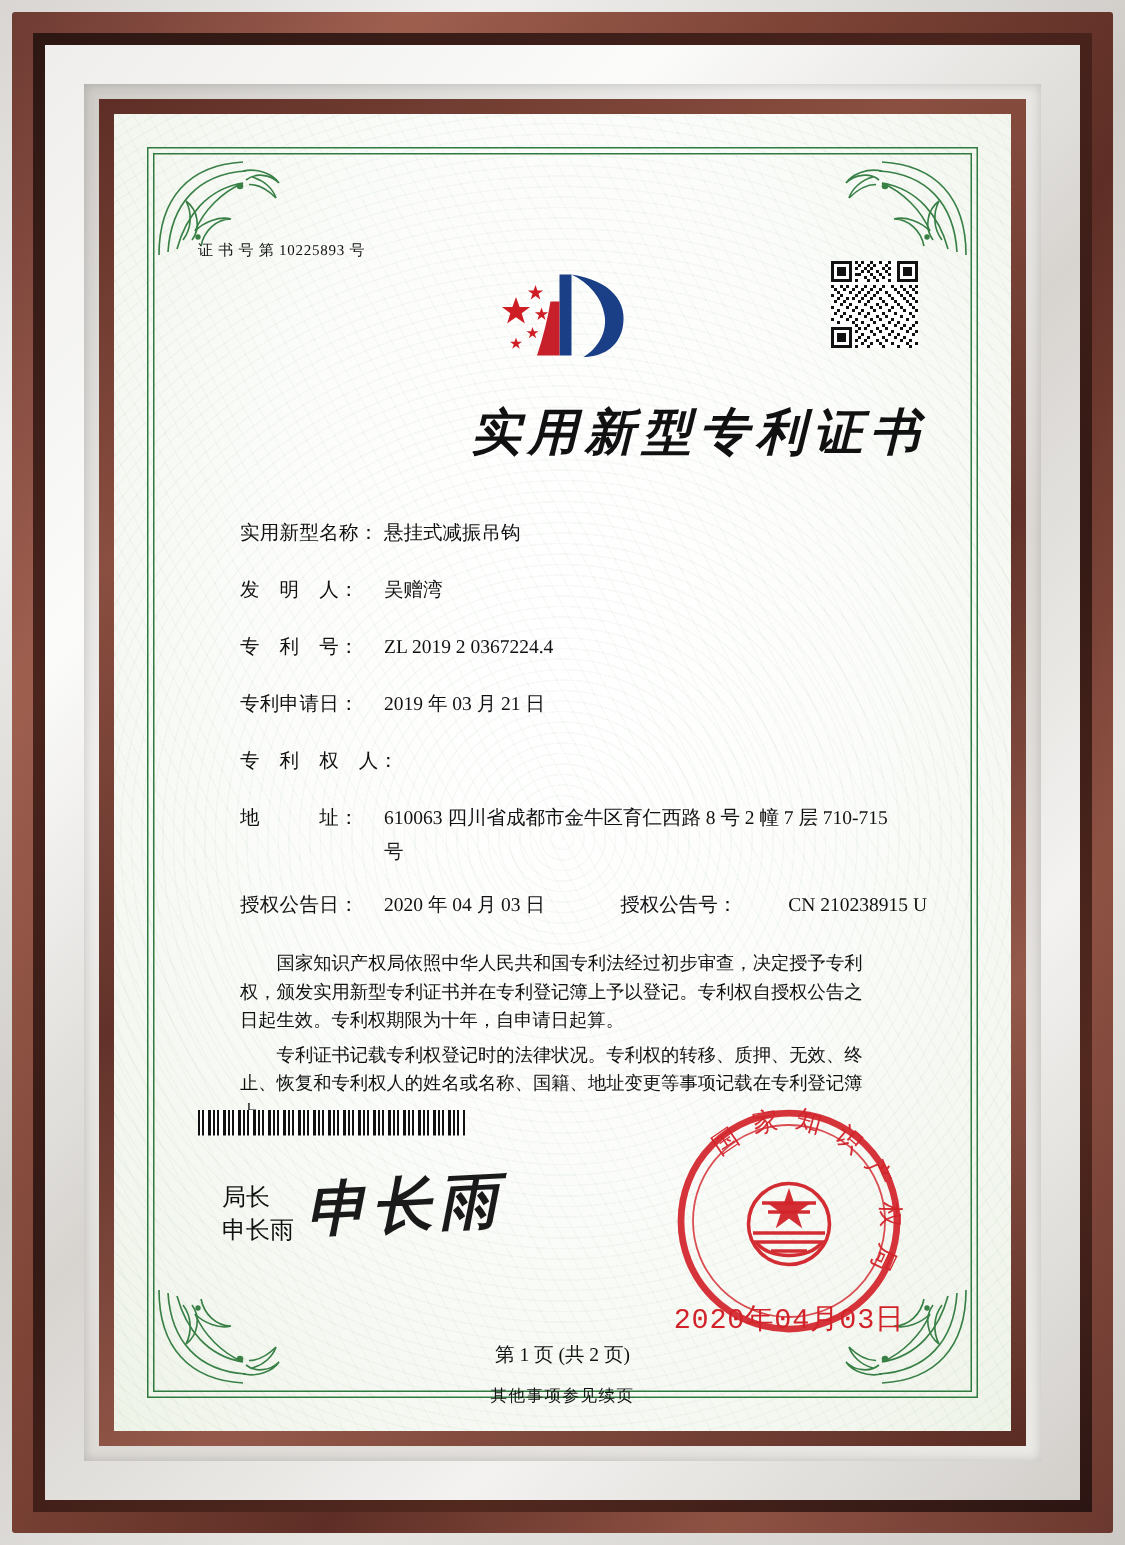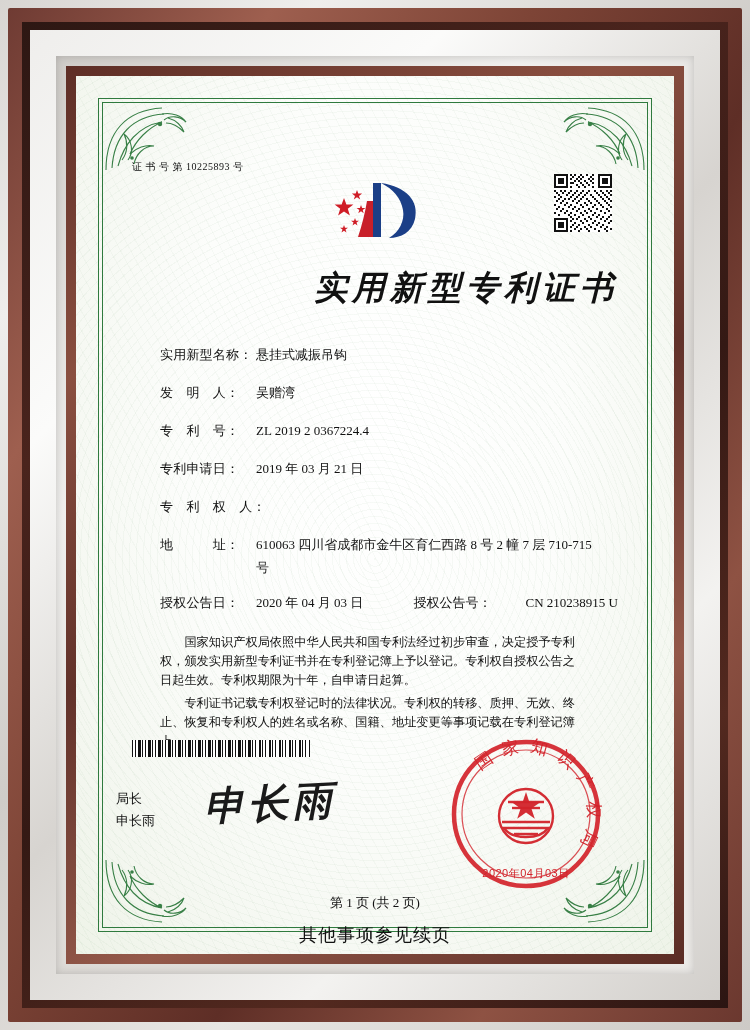--- a/index.html
+++ b/index.html
@@ -193,23 +193,23 @@
     height: 17px;
     background-image: repeating-linear-gradient(90deg,
       #111 0px, #111 1.4px, #fff 1.4px, #fff 3px,
       #111 3px, #111 4px, #fff 4px, #fff 6.5px,
       #111 6.5px, #111 8.6px, #fff 8.6px, #fff 10px);
   }
 
   
   .sign-block {
     position: absolute;
-    left: 40px;
+    left: 72px;
     top: 712px;
-    font-size: 13px;
+    font-size: 16px;
     line-height: 22px;
     color: #111;
   }
   .sign-script {
     position: absolute;
     left: 128px;
     top: 700px;
     font-size: 40px;
     font-family: "Liberation Serif", serif;
     color: #1a1a1a;
@@ -228,39 +228,39 @@
     height: 168px;
   }
   .seal svg { width:100%; height:100%; display:block; }
   .seal-date {
     position: absolute;
     right: 68px;
     top: 790px;
     width: 160px;
     text-align: center;
     color: #d2232a;
-    font-size: 11px;
+    font-size: 19px;
     letter-spacing: 0.5px;
-    font-family: Liberation Sans, sans-serif;
+    font-family: Liberation Mono, monospace;
   }
 
   .page-no {
     position: absolute;
     left: 0; right: 0;
     top: 818px;
     text-align: center;
     font-size: 13px;
     color: #111;
   }
   .footer-note {
     position: absolute;
     left: 0; right: 0;
     top: 847px;
     text-align: center;
-    font-size: 18px;
+    font-size: 11px;
     color: #111;
     letter-spacing: 1px;
   }
 </style>
 </head>
 <body>
 
 <div class="frame-outer">
   <div class="frame-band-1"></div>
   <div class="frame-band-2"></div>

